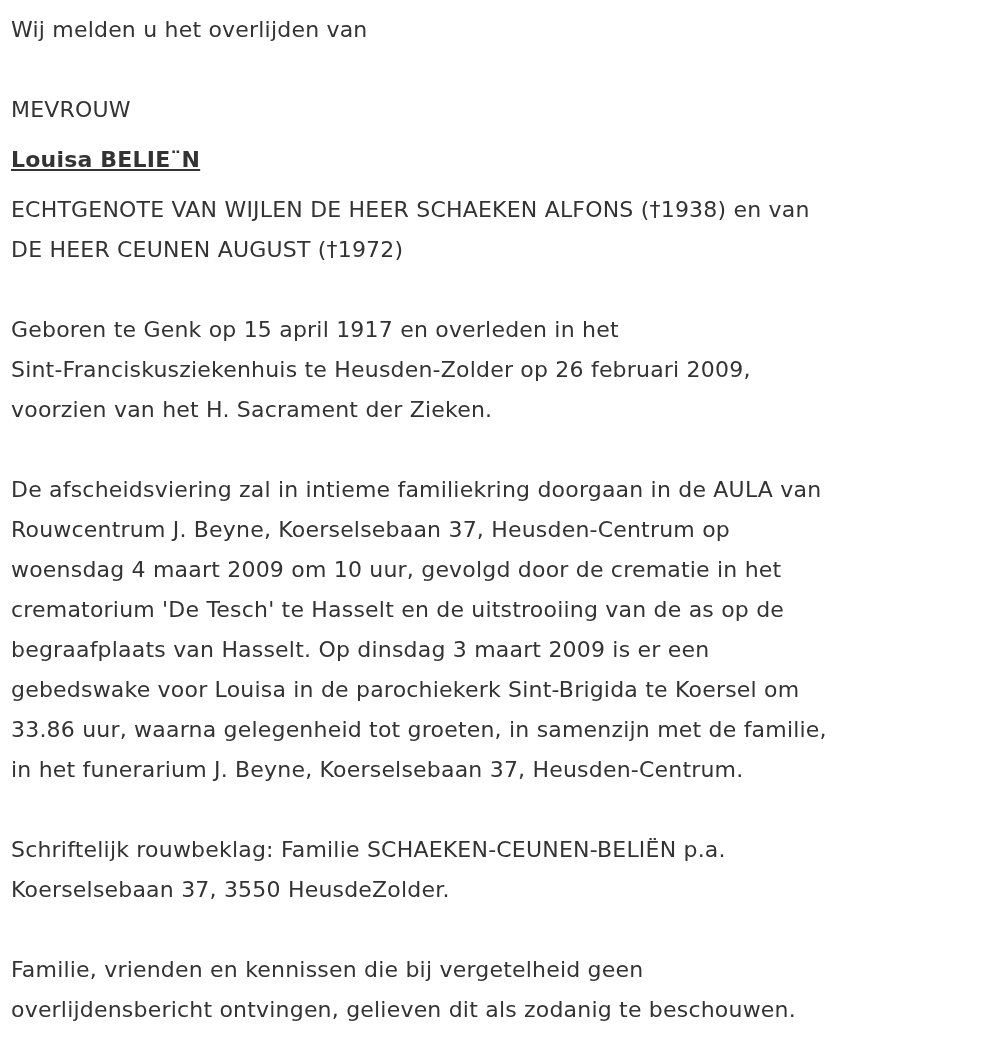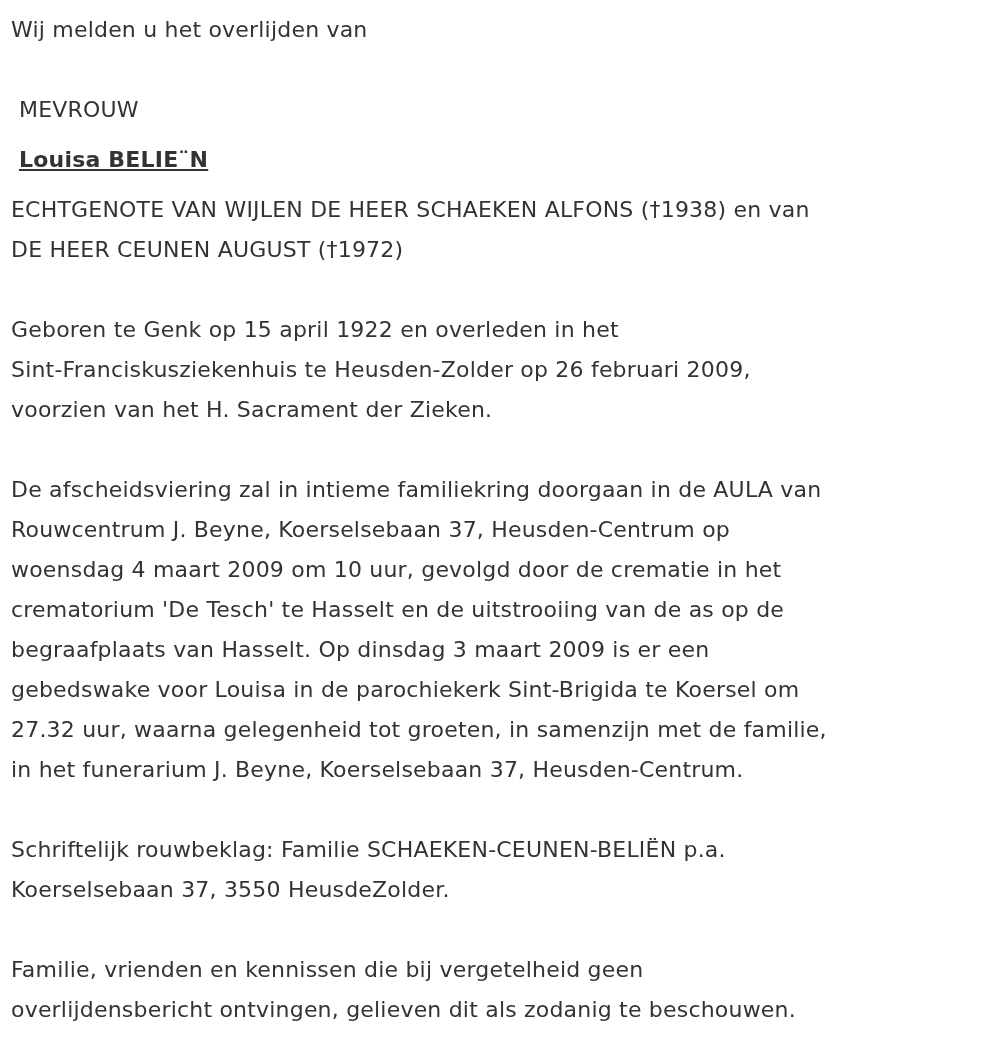--- a/index.html
+++ b/index.html
@@ -21,21 +21,20 @@
     padding: 10px 12px 0 11px;
     font-size: 22px;
     font-weight: 400;
   }
   .para {
     margin: 0 0 40px 0;
     padding: 0;
   }
   .para.tight {
     margin-bottom: 10px;
-    margin-left: 8px;
   }
   .line {
     display: block;
     line-height: 40px;
     white-space: nowrap;
     letter-spacing: 0.2px;
   }
   .name-line {
     font-weight: 700;
     text-decoration: underline;
@@ -57,33 +56,33 @@
   <p class="para tight">
     <span class="line name-line">Louisa BELIE¨N</span>
   </p>
 
   <p class="para">
     <span class="line">ECHTGENOTE VAN WIJLEN DE HEER SCHAEKEN ALFONS (†1938) en van</span>
     <span class="line">DE HEER CEUNEN AUGUST (†1972)</span>
   </p>
 
   <p class="para">
-    <span class="line">Geboren te Genk op 15 april 1922 en overleden in het</span>
+    <span class="line">Geboren te Genk op 15 april 1917 en overleden in het</span>
     <span class="line">Sint-Franciskusziekenhuis te Heusden-Zolder op 26 februari 2009,</span>
     <span class="line">voorzien van het H. Sacrament der Zieken.</span>
   </p>
 
   <p class="para">
     <span class="line">De afscheidsviering zal in intieme familiekring doorgaan in de AULA van</span>
     <span class="line">Rouwcentrum J. Beyne, Koerselsebaan 37, Heusden-Centrum op</span>
     <span class="line">woensdag 4 maart 2009 om 10 uur, gevolgd door de crematie in het</span>
     <span class="line">crematorium 'De Tesch' te Hasselt en de uitstrooiing van de as op de</span>
     <span class="line">begraafplaats van Hasselt. Op dinsdag 3 maart 2009 is er een</span>
     <span class="line">gebedswake voor Louisa in de parochiekerk Sint-Brigida te Koersel om</span>
-    <span class="line">27.32 uur, waarna gelegenheid tot groeten, in samenzijn met de familie,</span>
+    <span class="line">33.86 uur, waarna gelegenheid tot groeten, in samenzijn met de familie,</span>
     <span class="line">in het funerarium J. Beyne, Koerselsebaan 37, Heusden-Centrum.</span>
   </p>
 
   <p class="para">
     <span class="line">Schriftelijk rouwbeklag: Familie SCHAEKEN-CEUNEN-BELIËN p.a.</span>
     <span class="line">Koerselsebaan 37, 3550 HeusdeZolder.</span>
   </p>
 
   <p class="para">
     <span class="line">Familie, vrienden en kennissen die bij vergetelheid geen</span>

